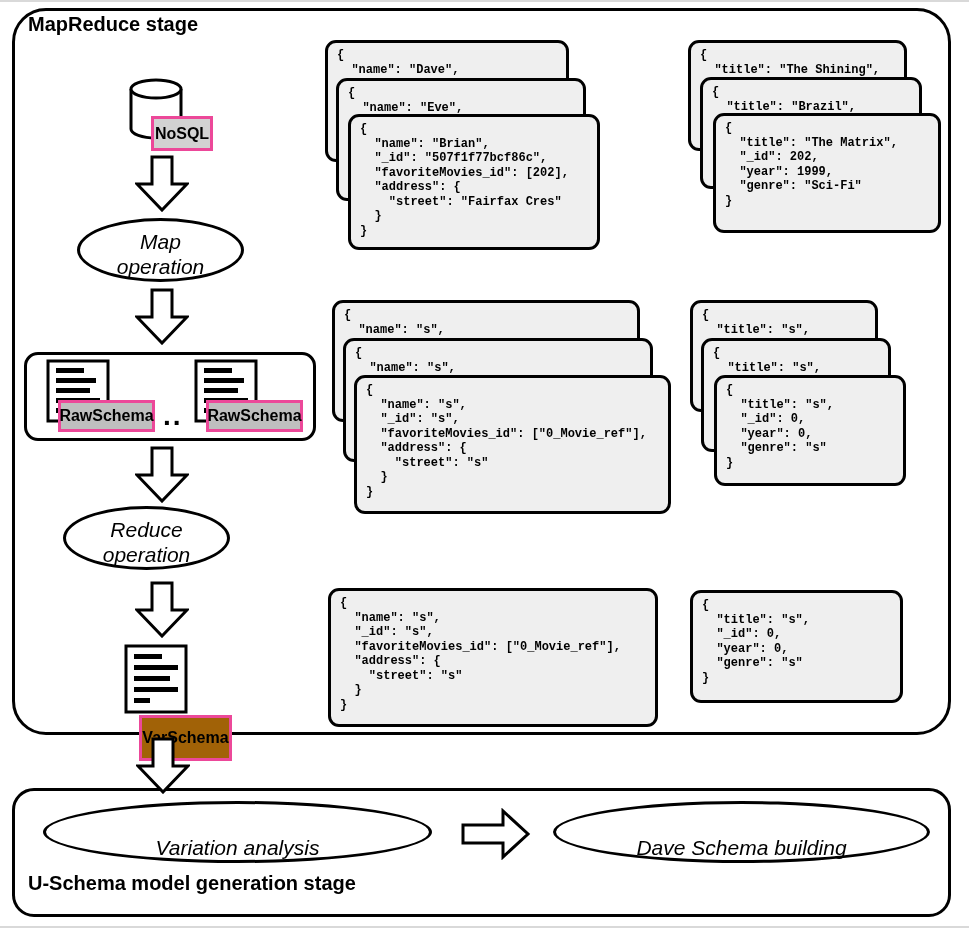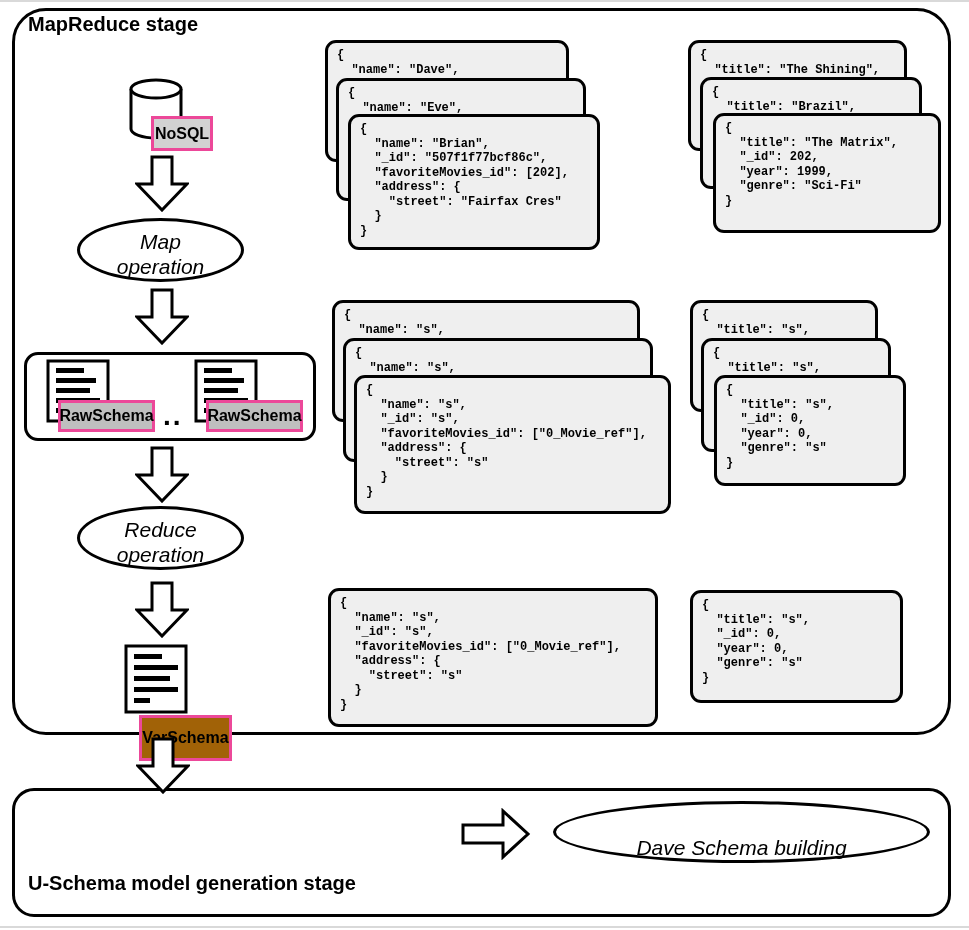--- a/index.html
+++ b/index.html
@@ -15,21 +15,21 @@
   .stage-title{position:absolute;font-size:20px;font-weight:bold;letter-spacing:0px;}
   #mr-title{left:28px;top:13px;}
   #us-title{left:28px;top:872px;}
   
   .op-ellipse{
     position:absolute;box-sizing:border-box;border:3px solid #000;border-radius:50%;
     background:#fff;display:flex;align-items:flex-end;justify-content:center;
     font-style:italic;font-size:21px;line-height:1.2;text-align:center;white-space:pre-line;
   }
   #map-ellipse{left:77px;top:218px;width:167px;height:64px;}
-  #reduce-ellipse{left:77px;top:506px;width:167px;height:64px;}
+  #reduce-ellipse{left:63px;top:506px;width:167px;height:64px;}
   #variation-ellipse{left:43px;top:801px;width:389px;height:62px;}
   #building-ellipse{left:553px;top:801px;width:377px;height:62px;}
   
   .label-box{
     position:absolute;box-sizing:border-box;border:3px solid #ec4899;background:#bfbfbf;
     display:flex;align-items:center;justify-content:center;font-weight:bold;font-size:16px;
     z-index:6;white-space:nowrap;
   }
   #nosql-label{left:151px;top:116px;width:62px;height:35px;background:#d2d2d2;}
   #rawschema-label-1{left:58px;top:400px;width:97px;height:32px;}
@@ -254,20 +254,23 @@
   </div>
   <div class="card" id="card-vm">
     <div class="code">{
   "title": "s",
   "_id": 0,
   "year": 0,
   "genre": "s"
 }</div>
   </div>
 
+  <div class="op-ellipse" id="variation-ellipse">
+    <span>Variation analysis</span>
+  </div>
   <svg class="flow-arrow" id="arrow-right" width="70" height="52" viewBox="0 0 70 52">
     <polygon points="2,17 42,17 42,3 67,26 42,49 42,35 2,35" fill="#ffffff" stroke="#000" stroke-width="3"></polygon>
   </svg>
   <div class="op-ellipse" id="building-ellipse">
     <span>Dave Schema building</span>
   </div>
 
 </div>
 
 </body></html>

